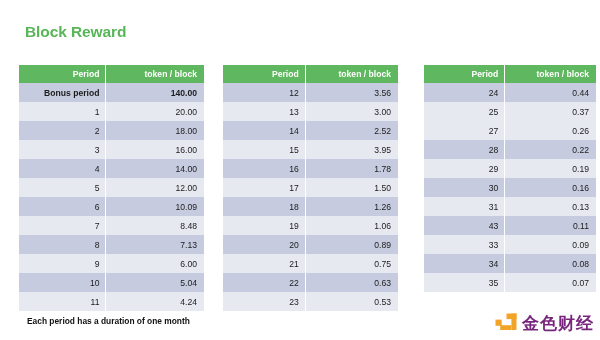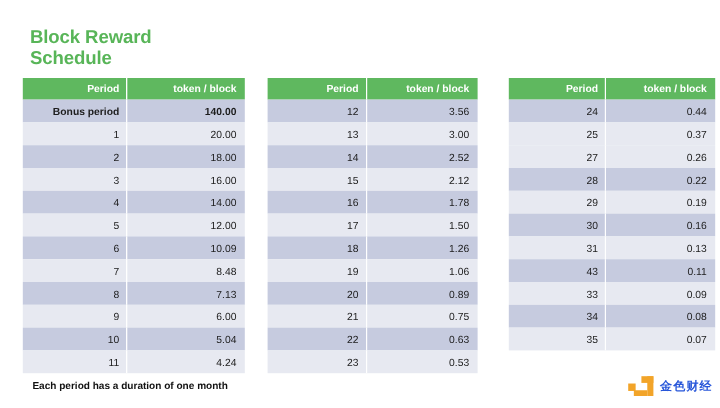--- a/index.html
+++ b/index.html
@@ -93,35 +93,34 @@
     gap:5px;
     opacity:.95;
   }
   .wm-mark{
     width:22px;height:20px;
     position:relative;
     flex:0 0 auto;
   }
   .wm-text{
     font-family:"DejaVu Sans",sans-serif;
-    font-size:10px;
+    font-size:17px;
     font-weight:bold;
-    color:#1d4ed8;
+    color:#701a75;
     letter-spacing:1px;
     line-height:20px;
   }
 </style>
 </head>
 <body>
 
 <div id="page-root">
 
   <div class="title">
     <span>Block Reward</span>
-    <span class="l2">Schedule</span>
   </div>
 
   <table class="tbl" id="tbl-1">
     <colgroup>
         <col class="col-period">
         <col class="col-token">
       </colgroup>
     <thead>
       <tr>
         <th class="c-period">Period</th>
@@ -199,21 +198,21 @@
         <tr class="even">
           <td>13</td>
           <td>3.00</td>
         </tr>
         <tr class="odd">
           <td>14</td>
           <td>2.52</td>
         </tr>
         <tr class="even">
           <td>15</td>
-          <td>2.12</td>
+          <td>3.95</td>
         </tr>
         <tr class="odd">
           <td>16</td>
           <td>1.78</td>
         </tr>
         <tr class="even">
           <td>17</td>
           <td>1.50</td>
         </tr>
         <tr class="odd">

